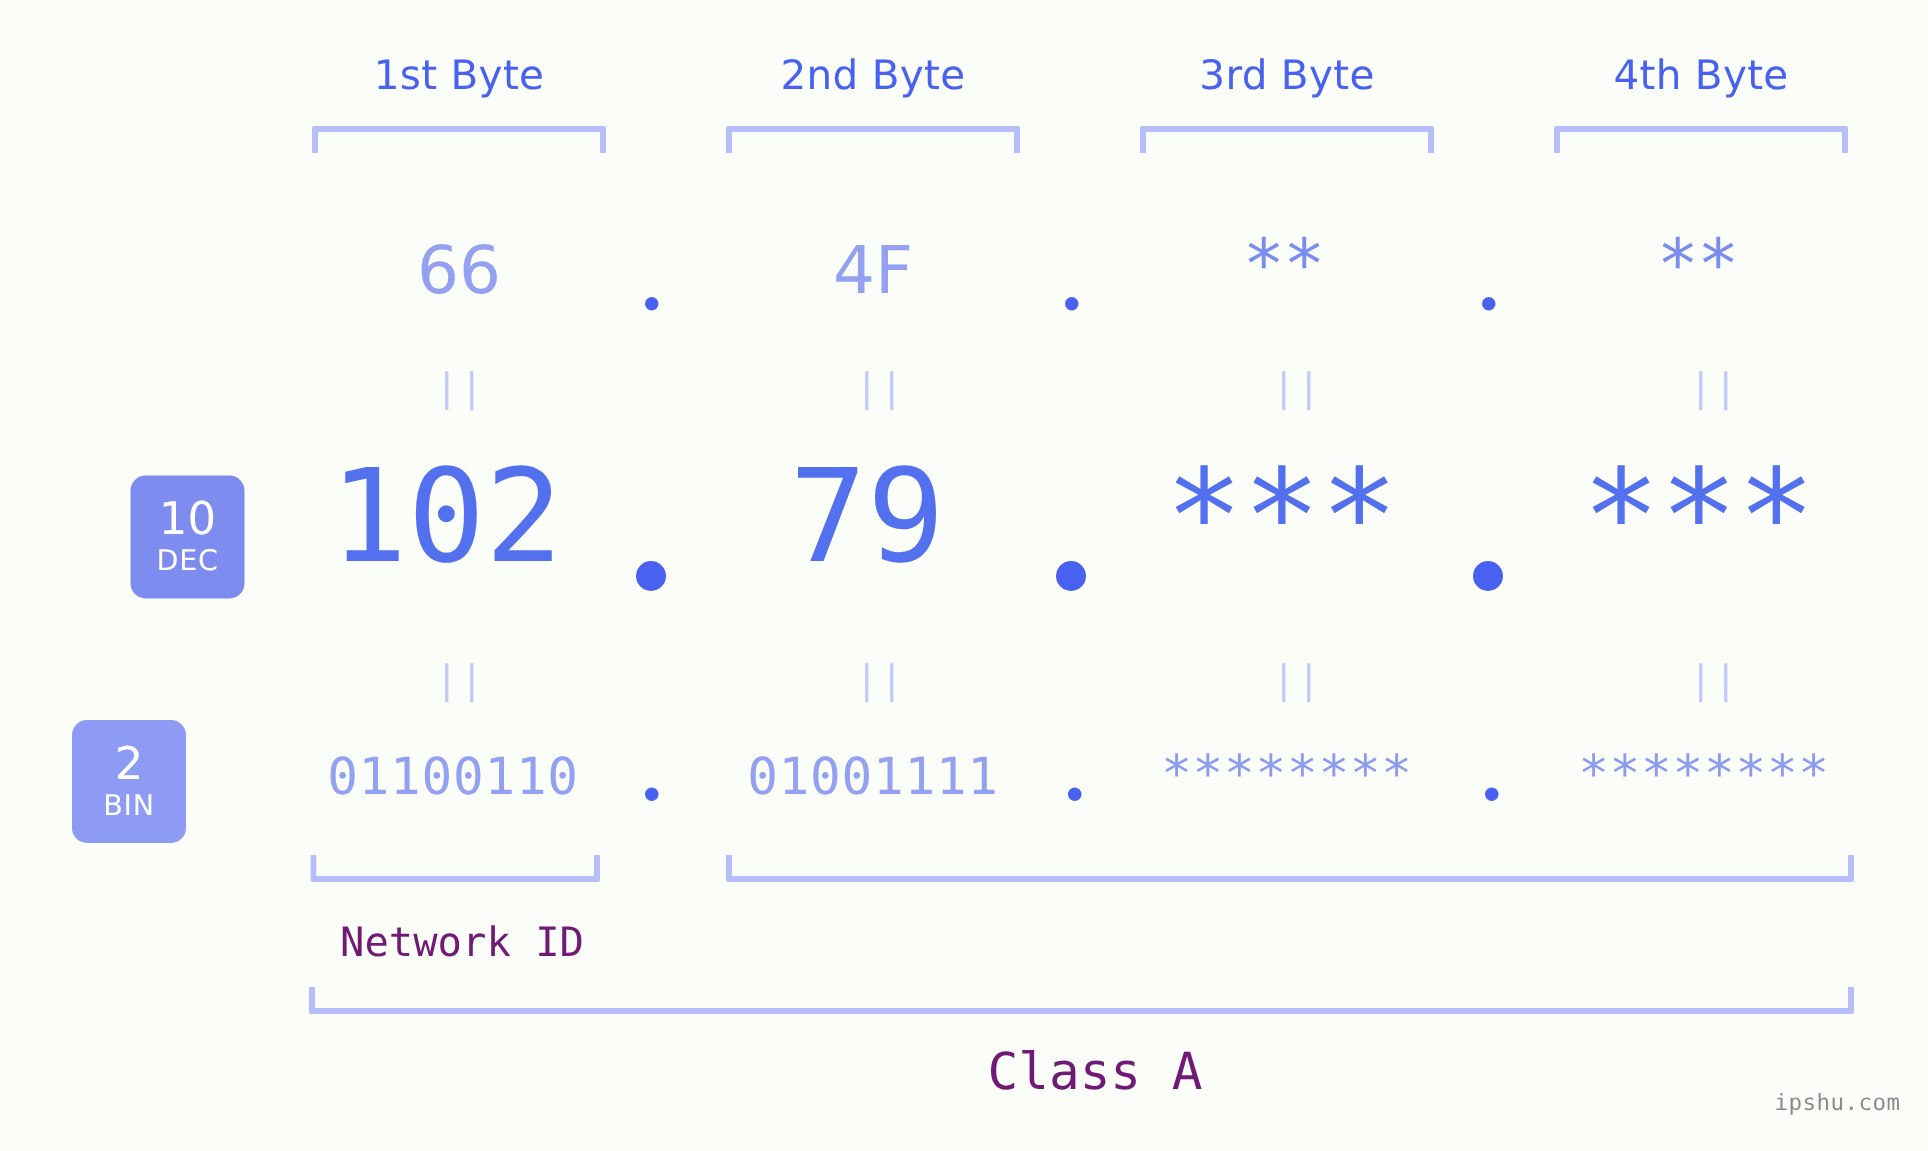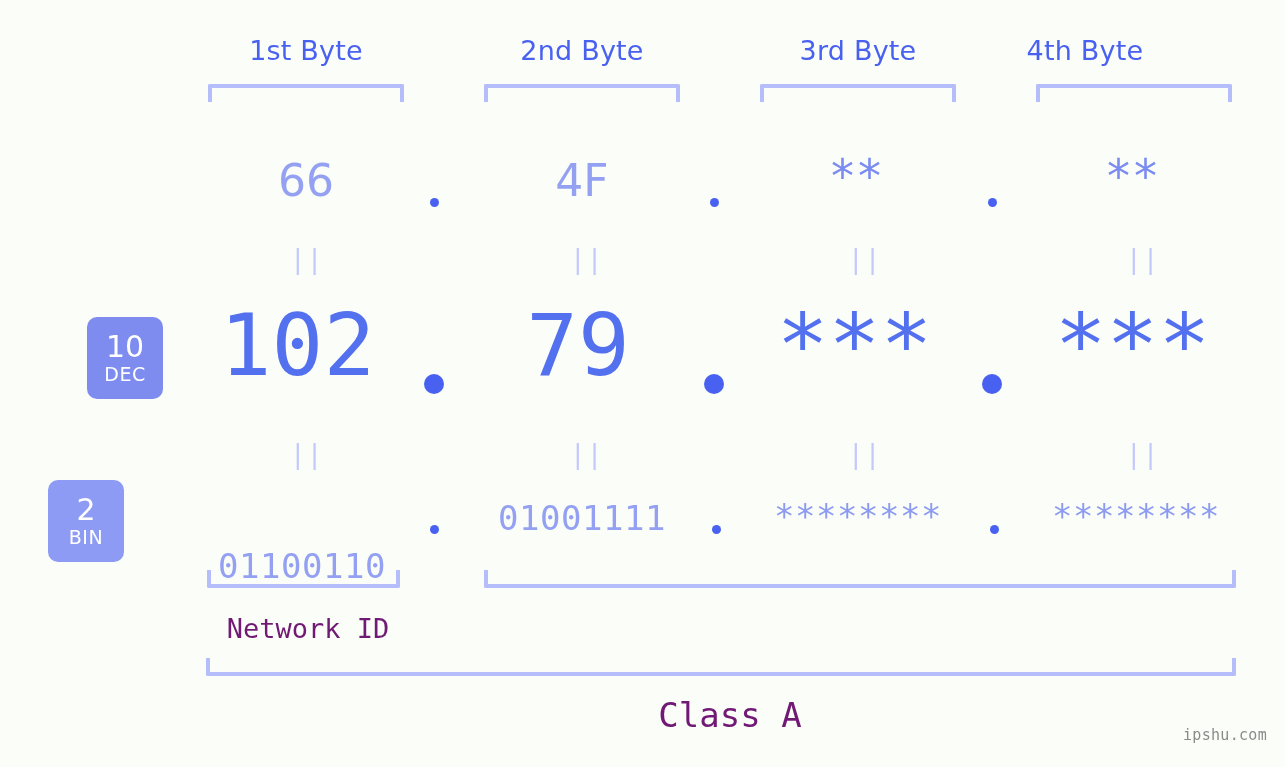--- a/index.html
+++ b/index.html
@@ -163,21 +163,21 @@
   }
 </style>
 </head>
 <body>
 
 <div class="stage">
 
   <div class="byte-label" style="left:206px;">1st Byte</div>
   <div class="byte-label" style="left:482px;">2nd Byte</div>
   <div class="byte-label" style="left:758px;">3rd Byte</div>
-  <div class="byte-label" style="left:985px;">4th Byte</div>
+  <div class="byte-label" style="left:1034px;">4th Byte</div>
 
   <div class="bracket bracket-down" style="left:208px;  top:84px; width:196px;"></div>
   <div class="bracket bracket-down" style="left:484px;  top:84px; width:196px;"></div>
   <div class="bracket bracket-down" style="left:760px;  top:84px; width:196px;"></div>
   <div class="bracket bracket-down" style="left:1036px; top:84px; width:196px;"></div>
 
   <div class="badge" style="top:317px; background:#7e8cf0;margin-left:39px;">
     <span class="num">10</span>
     <span class="word">DEC</span>
   </div>
@@ -212,21 +212,21 @@
     <div class="dot dot-md" style="left:704px; top:374px;"></div>
     <div class="dot dot-md" style="left:982px; top:374px;"></div>
   </div>
 
   <div class="eq" style="left:290px; top:441px;">||</div>
   <div class="eq" style="left:570px; top:441px;">||</div>
   <div class="eq" style="left:848px; top:441px;">||</div>
   <div class="eq" style="left:1126px; top:441px;">||</div>
 
   <div class="row-bin">
-    <div class="cell" style="left:202px;  top:497px; width:200px;margin-top:48px;">01100110</div>
+    <div class="cell" style="left:202px;  top:497px; width:200px;">01100110</div>
     <div class="cell" style="left:482px;  top:497px; width:200px;">01001111</div>
     <div class="cell star" style="left:758px;  top:495px; width:200px;">********</div>
     <div class="cell star" style="left:1036px; top:495px; width:200px;">********</div>
 
     <div class="dot dot-bn" style="left:430px; top:525px;"></div>
     <div class="dot dot-bn" style="left:712px; top:525px;"></div>
     <div class="dot dot-bn" style="left:990px; top:525px;"></div>
   </div>
 
   <div class="bracket bracket-up" style="left:207px; top:570px; width:193px;"></div>

